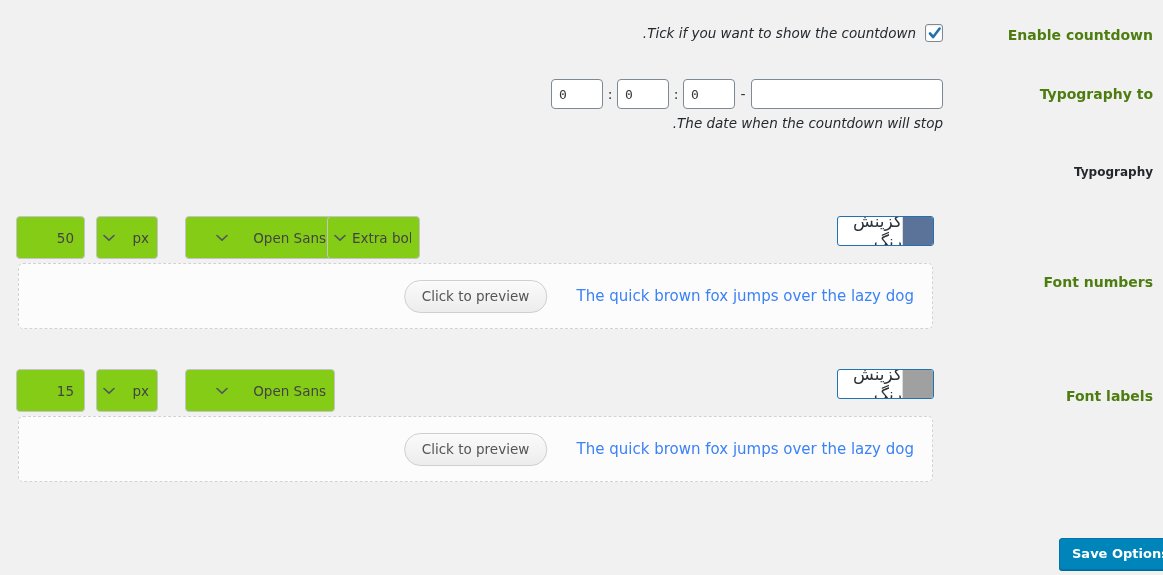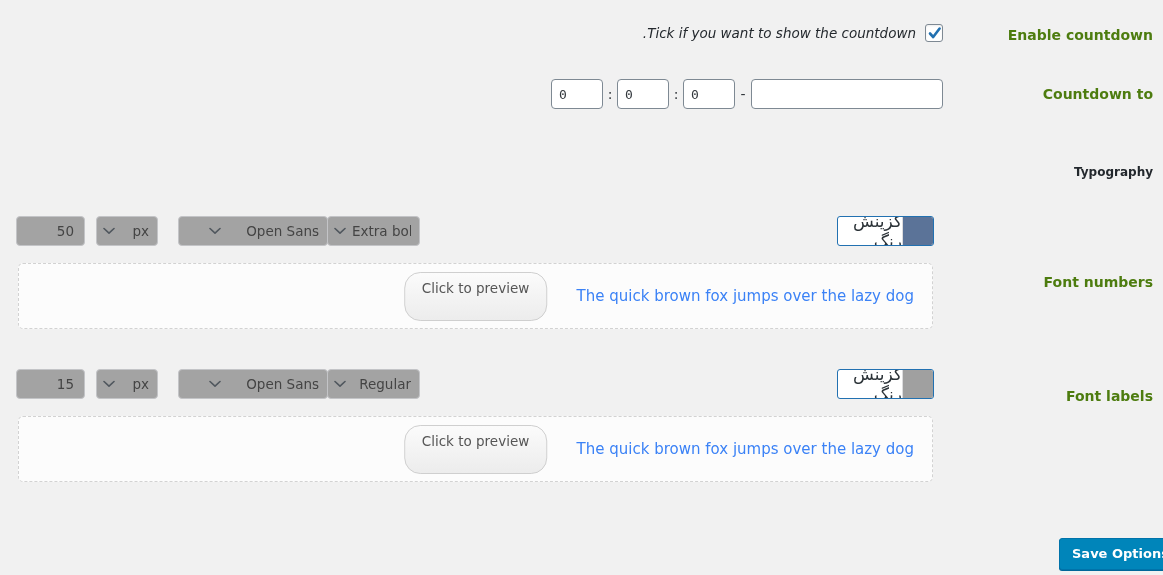--- a/index.html
+++ b/index.html
@@ -107,24 +107,24 @@
     unicode-bidi: plaintext;
   }
 
   
   .typo-row {
     position: absolute;
     left: 0; width: 943px; height: 30px;
   }
   .ctl {
     position: absolute;
-    height: 30px;
+    height: 43px;
     border: 1px solid #c3c4c7;
     border-radius: 4px;
-    background: #a3a3a3;
+    background: #84cc16;
     font-size: 13.5px;
     color: #444;
     line-height: 28px;
   }
   .num-field {
     left: 16px; width: 69px;
     text-align: right;
     padding: 0 10px 0 6px;
     font-family: "DejaVu Sans", sans-serif;
     outline: none;
@@ -137,21 +137,21 @@
     white-space: nowrap;
   }
   .sel .chev { flex: 0 0 auto; margin-right: 6px; line-height: 0; }
   .sel .sel-txt {
     flex: 1 1 auto;
     text-align: right;
     overflow: hidden;
     color: #444;
   }
   .sel-unit   { left: 96px;  width: 62px; }
-  .sel-family { left: 178px; width: 150px; padding-left: 30px; }
+  .sel-family { left: 185px; width: 150px; padding-left: 30px; }
   .sel-weight { left: 327px; width: 93px; }
 
   
   .colorpicker {
     position: absolute;
     left: 837px; top: 0;
     width: 97px; height: 30px;
     border: 1px solid #2271b1;
     border-radius: 3px;
     background: #fff;
@@ -188,21 +188,21 @@
   }
   .preview-text {
     font-size: 15px;
     color: #3b82f6;
     white-space: nowrap;
   }
   .preview-btn {
     position: absolute;
     left: 50%;
     transform: translateX(-50%);
-    padding: 7px 17px 24px;
+    padding: 7px 17px 8px;
     border: 1px solid #cfcfcf;
     border-radius: 16px;
     background: linear-gradient(180deg,#fbfbfb 0%,#ececec 100%);
     font-size: 13.5px;
     color: #555;
     cursor: pointer;
     white-space: nowrap;
   }
 
   
@@ -238,21 +238,22 @@
 
   <div class="countdown-row">
     <input class="time-box" value="0" style="">
     <span class="colon">:</span>
     <input class="time-box" value="0" style="">
     <span class="colon">:</span>
     <input class="time-box" value="0" style="">
     <span class="dash">-</span>
     <input class="date-box" value="" style="">
   </div>
-  <div class="row-label" style="top:86px;">Countdown to</div>
+  <div class="countdown-hint">.The date when the countdown will stop</div>
+  <div class="row-label" style="top:86px;">Typography to</div>
 
   <div class="section-title" style="top:165px;">Typography</div>
 
   <div class="typo-row" style="top:216px;">
     <input class="ctl num-field" value="50" style="">
 
     <div class="ctl sel sel-unit">
       <span class="chev">
         <svg width="12" height="8" viewBox="0 0 12 8">
             <path d="M1 1.5 L6 6.2 L11 1.5" stroke="#50575e" stroke-width="1.6" fill="none" stroke-linecap="round" stroke-linejoin="round"></path>
@@ -305,28 +306,20 @@
 
     <div class="ctl sel sel-family">
       <span class="chev">
         <svg width="12" height="8" viewBox="0 0 12 8">
             <path d="M1 1.5 L6 6.2 L11 1.5" stroke="#50575e" stroke-width="1.6" fill="none" stroke-linecap="round" stroke-linejoin="round"></path>
           </svg>
       </span>
       <span class="sel-txt">Open Sans</span>
     </div>
 
-    <div class="ctl sel sel-weight">
-      <span class="chev">
-        <svg width="12" height="8" viewBox="0 0 12 8">
-            <path d="M1 1.5 L6 6.2 L11 1.5" stroke="#50575e" stroke-width="1.6" fill="none" stroke-linecap="round" stroke-linejoin="round"></path>
-          </svg>
-      </span>
-      <span class="sel-txt">Regular</span>
-    </div>
 
     <div class="colorpicker">
       <span class="cp-label">گزینش رنگ</span>
       <span class="cp-swatch" style="background: rgb(160, 160, 160);"></span>
     </div>
   </div>
   <div class="row-label" style="top:388px;">Font labels</div>
 
   <div class="preview" style="top:416px;">
     <span class="preview-text">The quick brown fox jumps over the lazy dog</span>

